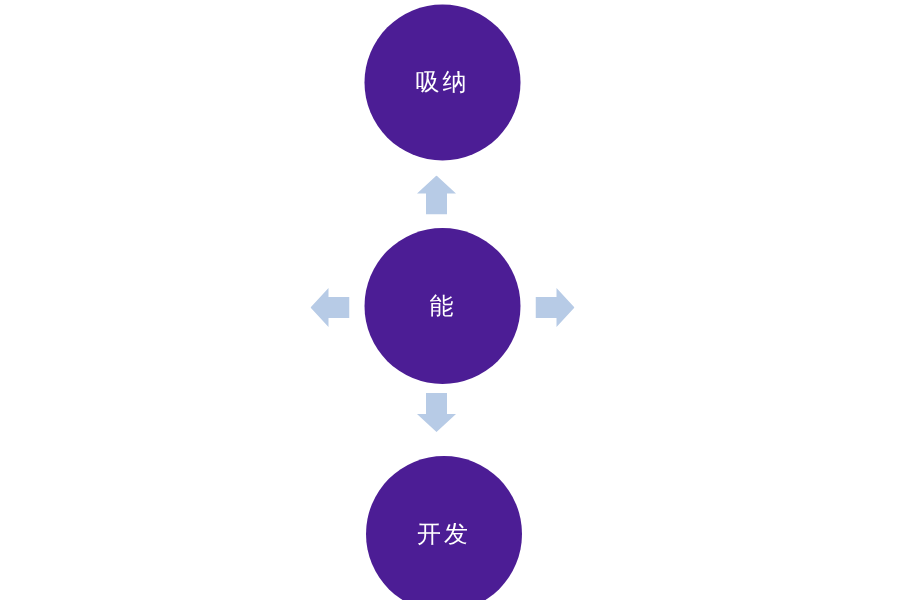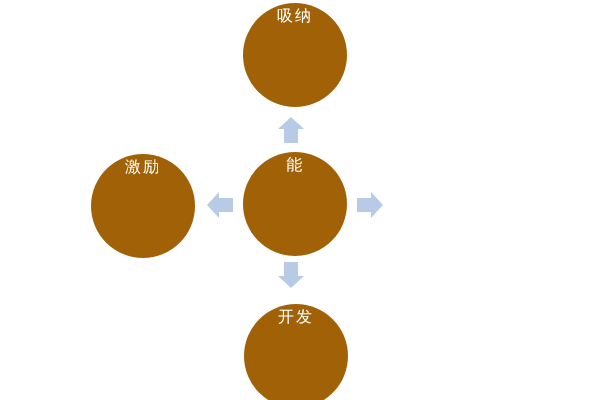--- a/index.html
+++ b/index.html
@@ -13,23 +13,23 @@
     width: 601px;
     height: 400px;
     background: #ffffff;
     overflow: hidden;
   }
   .node {
     position: absolute;
     width: 104px;
     height: 104px;
     border-radius: 50%;
-    background: #a16207;
+    background: #4c1d95;
     display: flex;
-    align-items: flex-start;
+    align-items: center;
     justify-content: center;
     text-align: center;
   }
   .node-label {
     color: #FFFFFF;
     font-size: 16px;
     letter-spacing: 2px;
     line-height: 25px;
   }
   .node-top    { left: 243px; top: 3px; }
@@ -57,23 +57,20 @@
 </style>
 </head>
 <body>
 
 <div class="canvas">
 
   <div class="node node-top">
     <span class="node-label">吸纳</span>
   </div>
 
-  <div class="node node-left">
-    <span class="node-label">激励</span>
-  </div>
 
   <div class="node node-center">
     <div class="center-label">
       <span>能</span>
     </div>
   </div>
 
 
   <div class="node node-bottom">
     <span class="node-label">开发</span>

